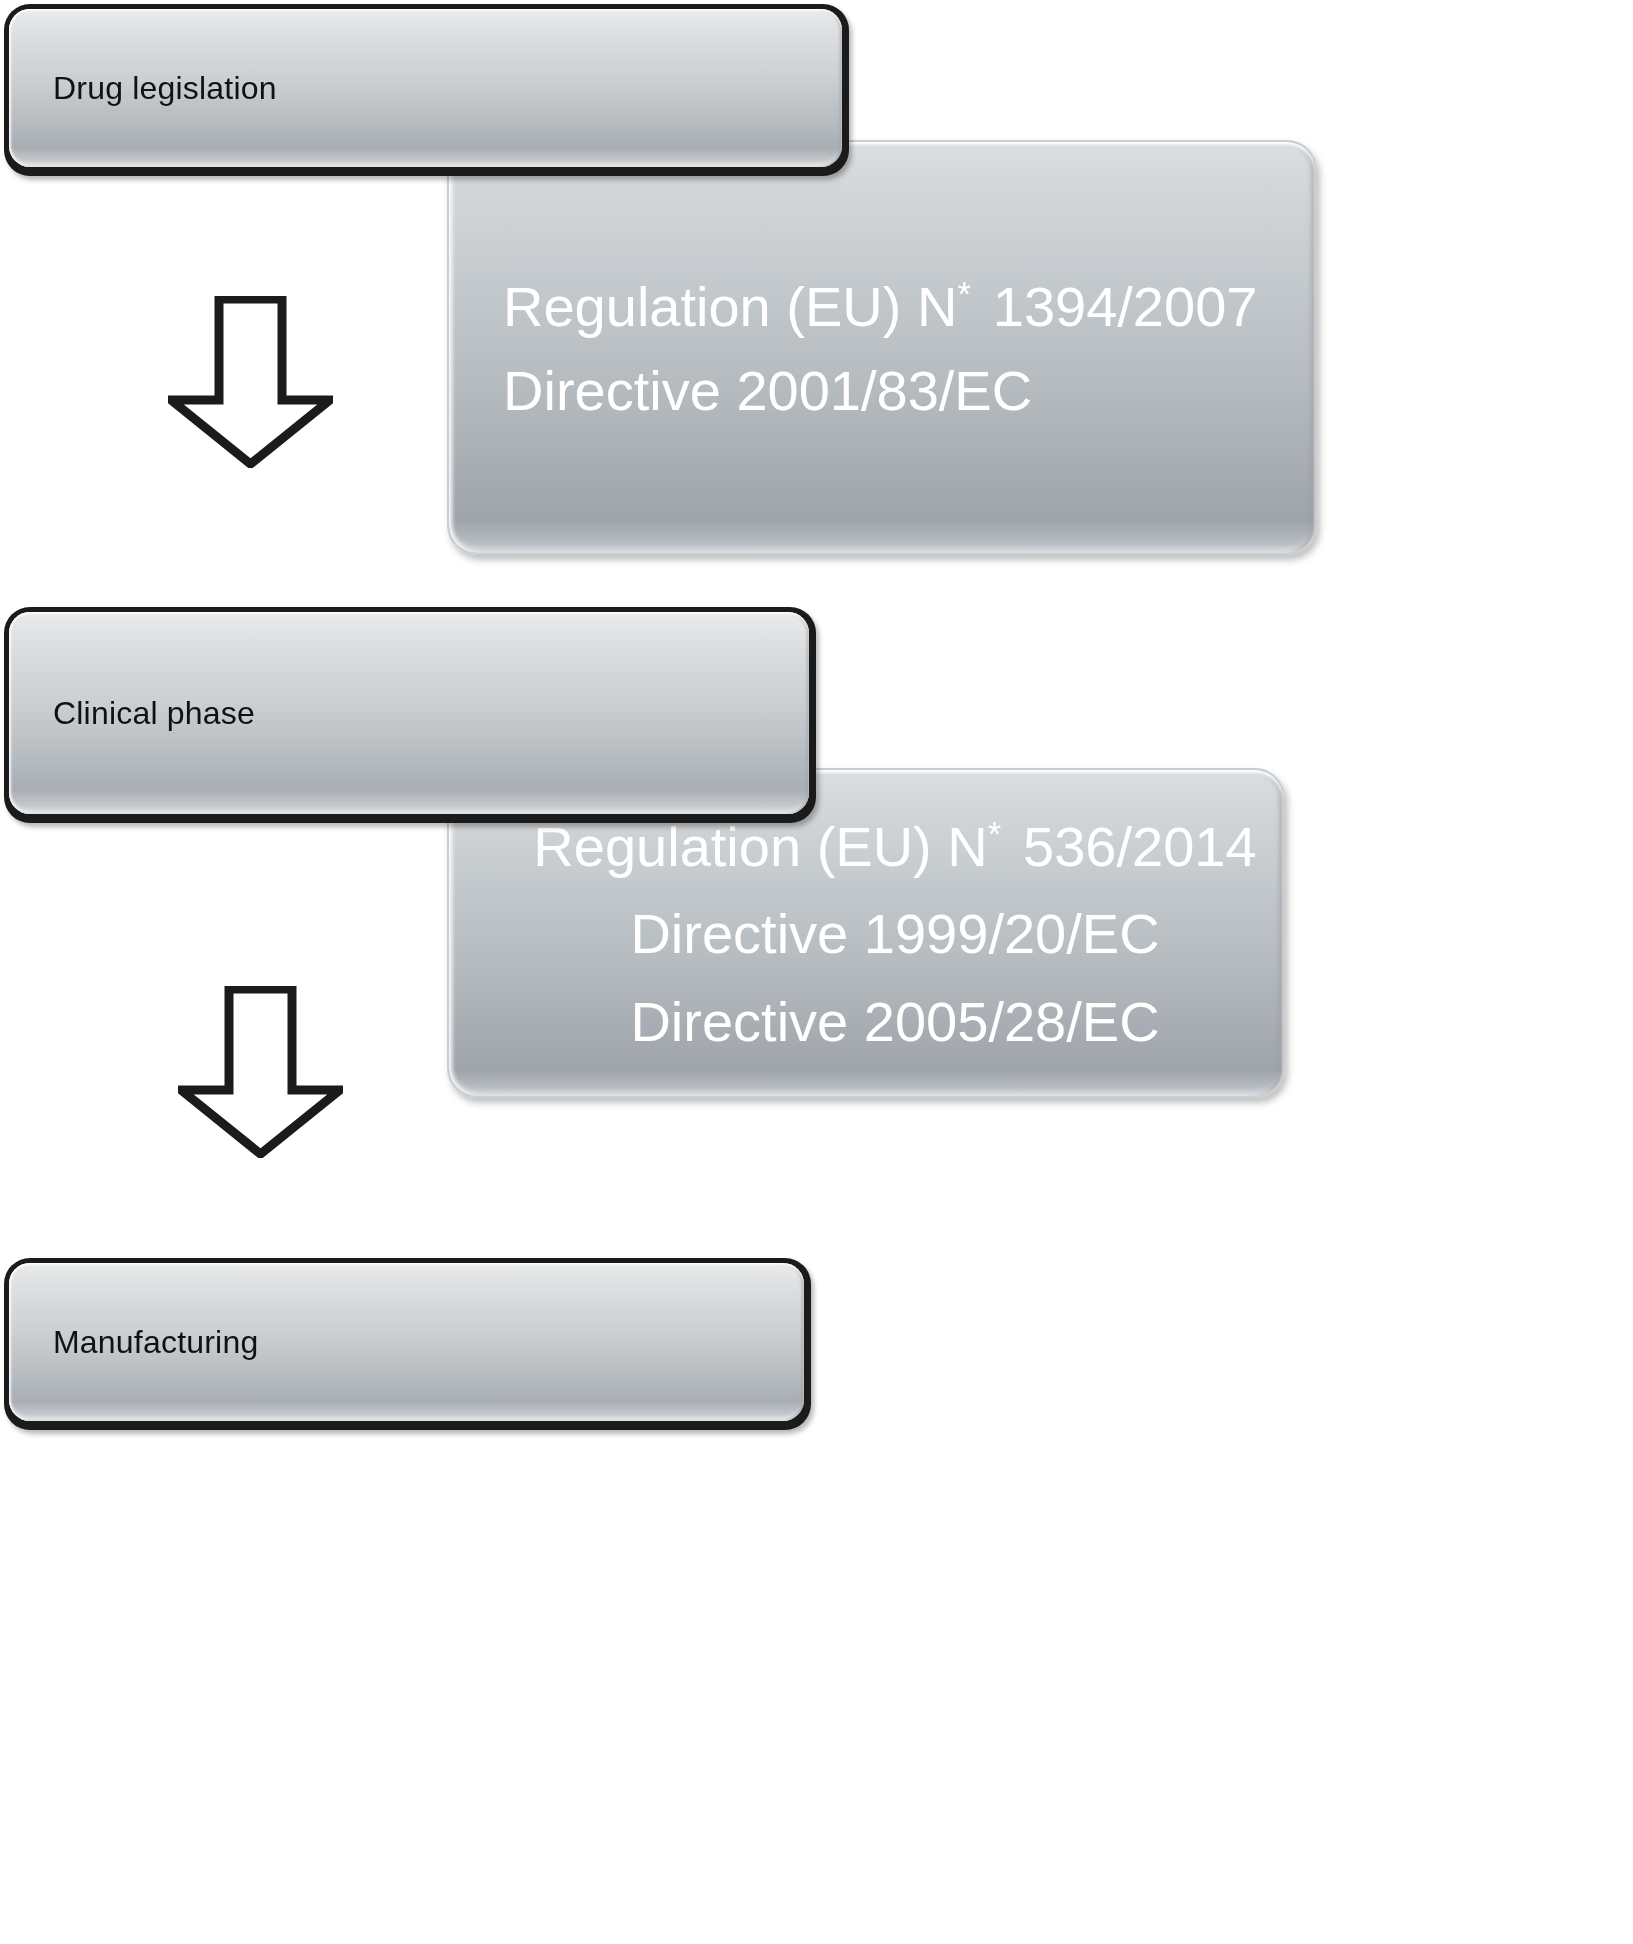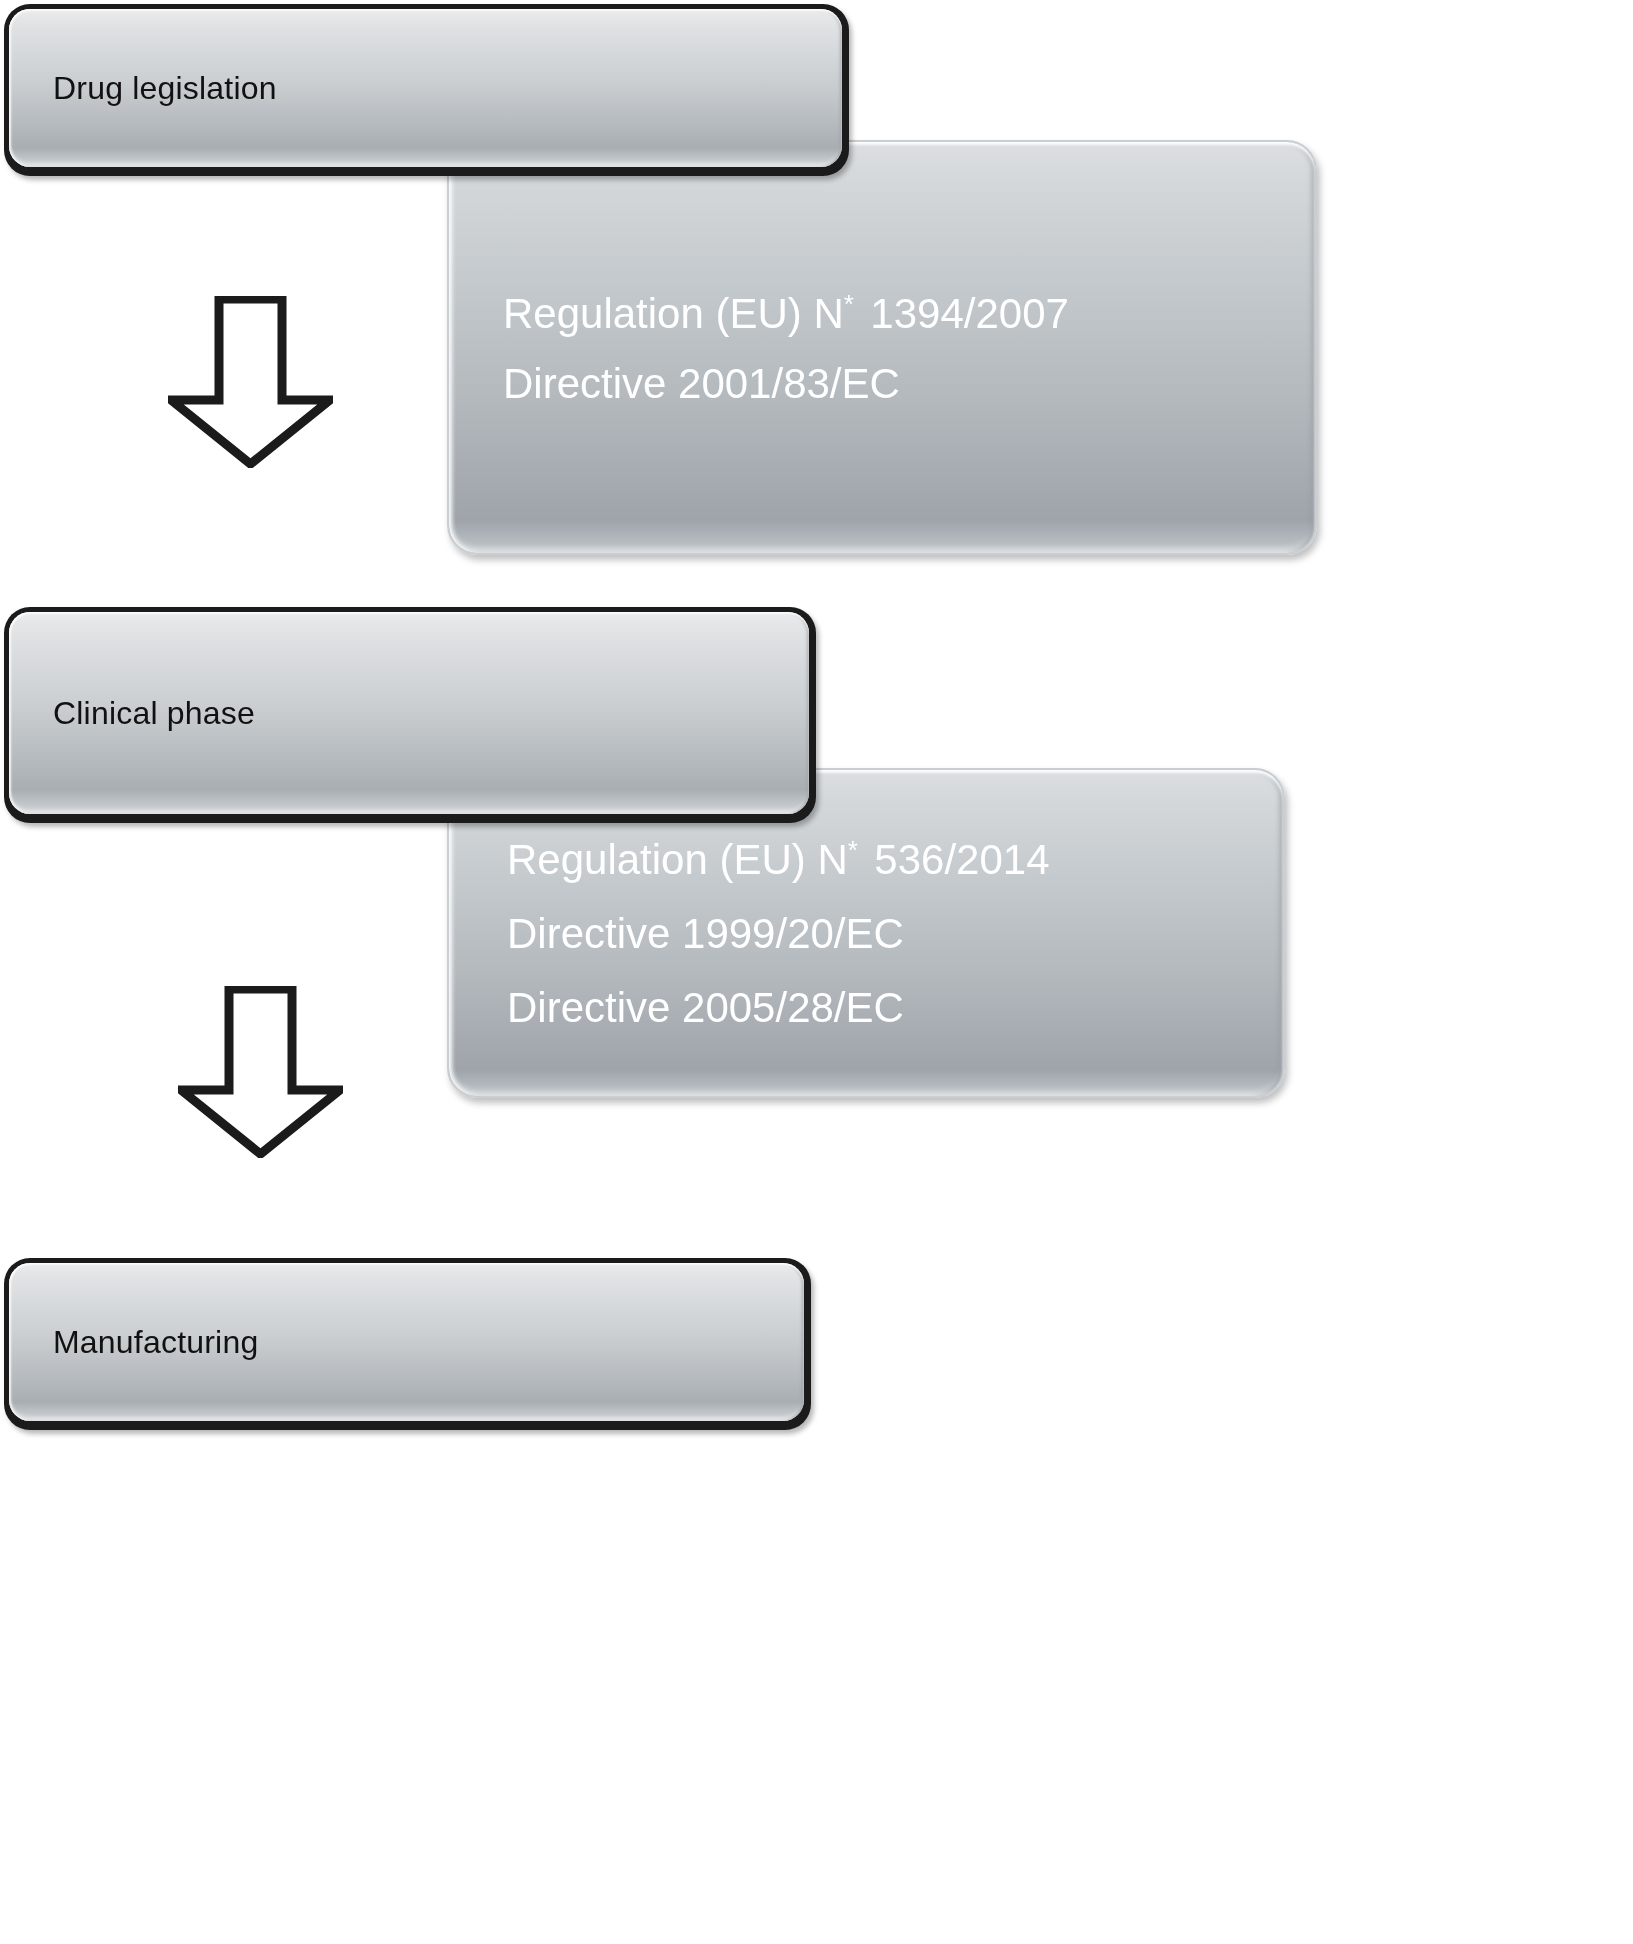--- a/index.html
+++ b/index.html
@@ -78,21 +78,21 @@
       inset -3px 0 5px rgba(125,131,138,0.6),
       inset 0 -4px 6px rgba(255,255,255,0.55),
       3px 5px 7px rgba(0,0,0,0.25);
     border: 2px solid #c9ced2;
     padding: 0 0 0 58px;
     display: flex;
     flex-direction: column;
     justify-content: center;
   }
   .leg-line {
-    font-size: 42px;
+    font-size: 56px;
     color: #ffffff;
     white-space: nowrap;
     line-height: 1.0;
   }
   .leg-line .sup {
     font-size: 0.62em;
     vertical-align: super;
     letter-spacing: 0.18em;
   }
 
@@ -106,21 +106,21 @@
   #stage-drug        { left: 4px;   top: 4px;    width: 845px; height: 172px; }
   #stage-clinical    { left: 4px;   top: 607px;  width: 812px; height: 216px; }
   #stage-manufacture { left: 4px;   top: 1258px; width: 807px; height: 172px; }
 
   #panel-drug        { left: 447px; top: 140px;  width: 870px; height: 415px; }
   #panel-clinical    { left: 447px; top: 768px;  width: 838px; height: 330px; }
   #panel-manufacture { left: 447px; top: 1390px; width: 838px; height: 250px; }
 
   #panel-drug        { padding-left: 54px; }
   #panel-drug .leg-line        { margin: 13px 0; }
-  #panel-clinical .leg-line    { margin: 15px 0; }
+  #panel-clinical .leg-line    { margin: 15px 0; text-align: center; }
 
   #arrow-1 { left: 168px; top: 296px; }
   #arrow-2 { left: 178px; top: 986px; }
 </style>
 </head>
 <body>
 
 <div class="stage">
 
   <div class="leg-panel" id="panel-drug">

